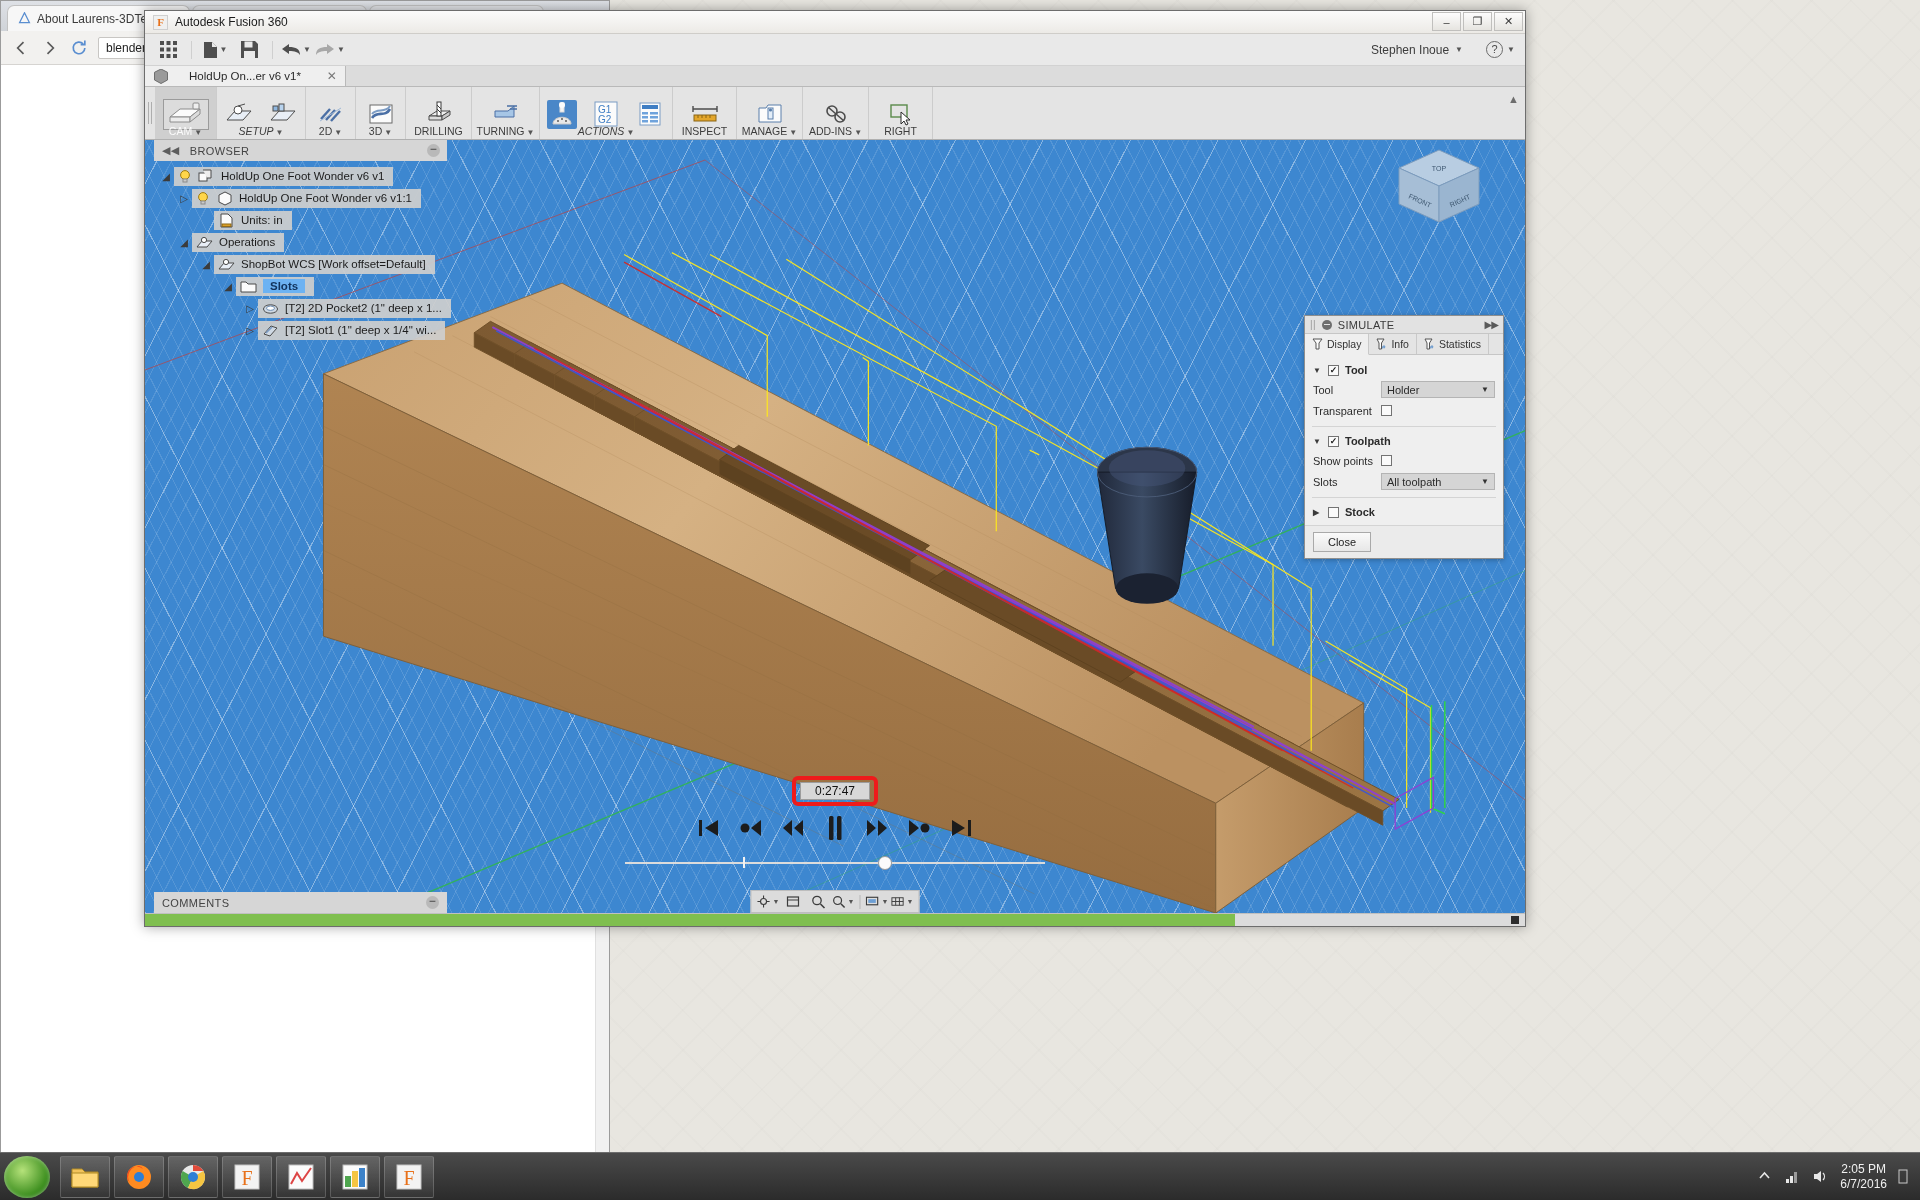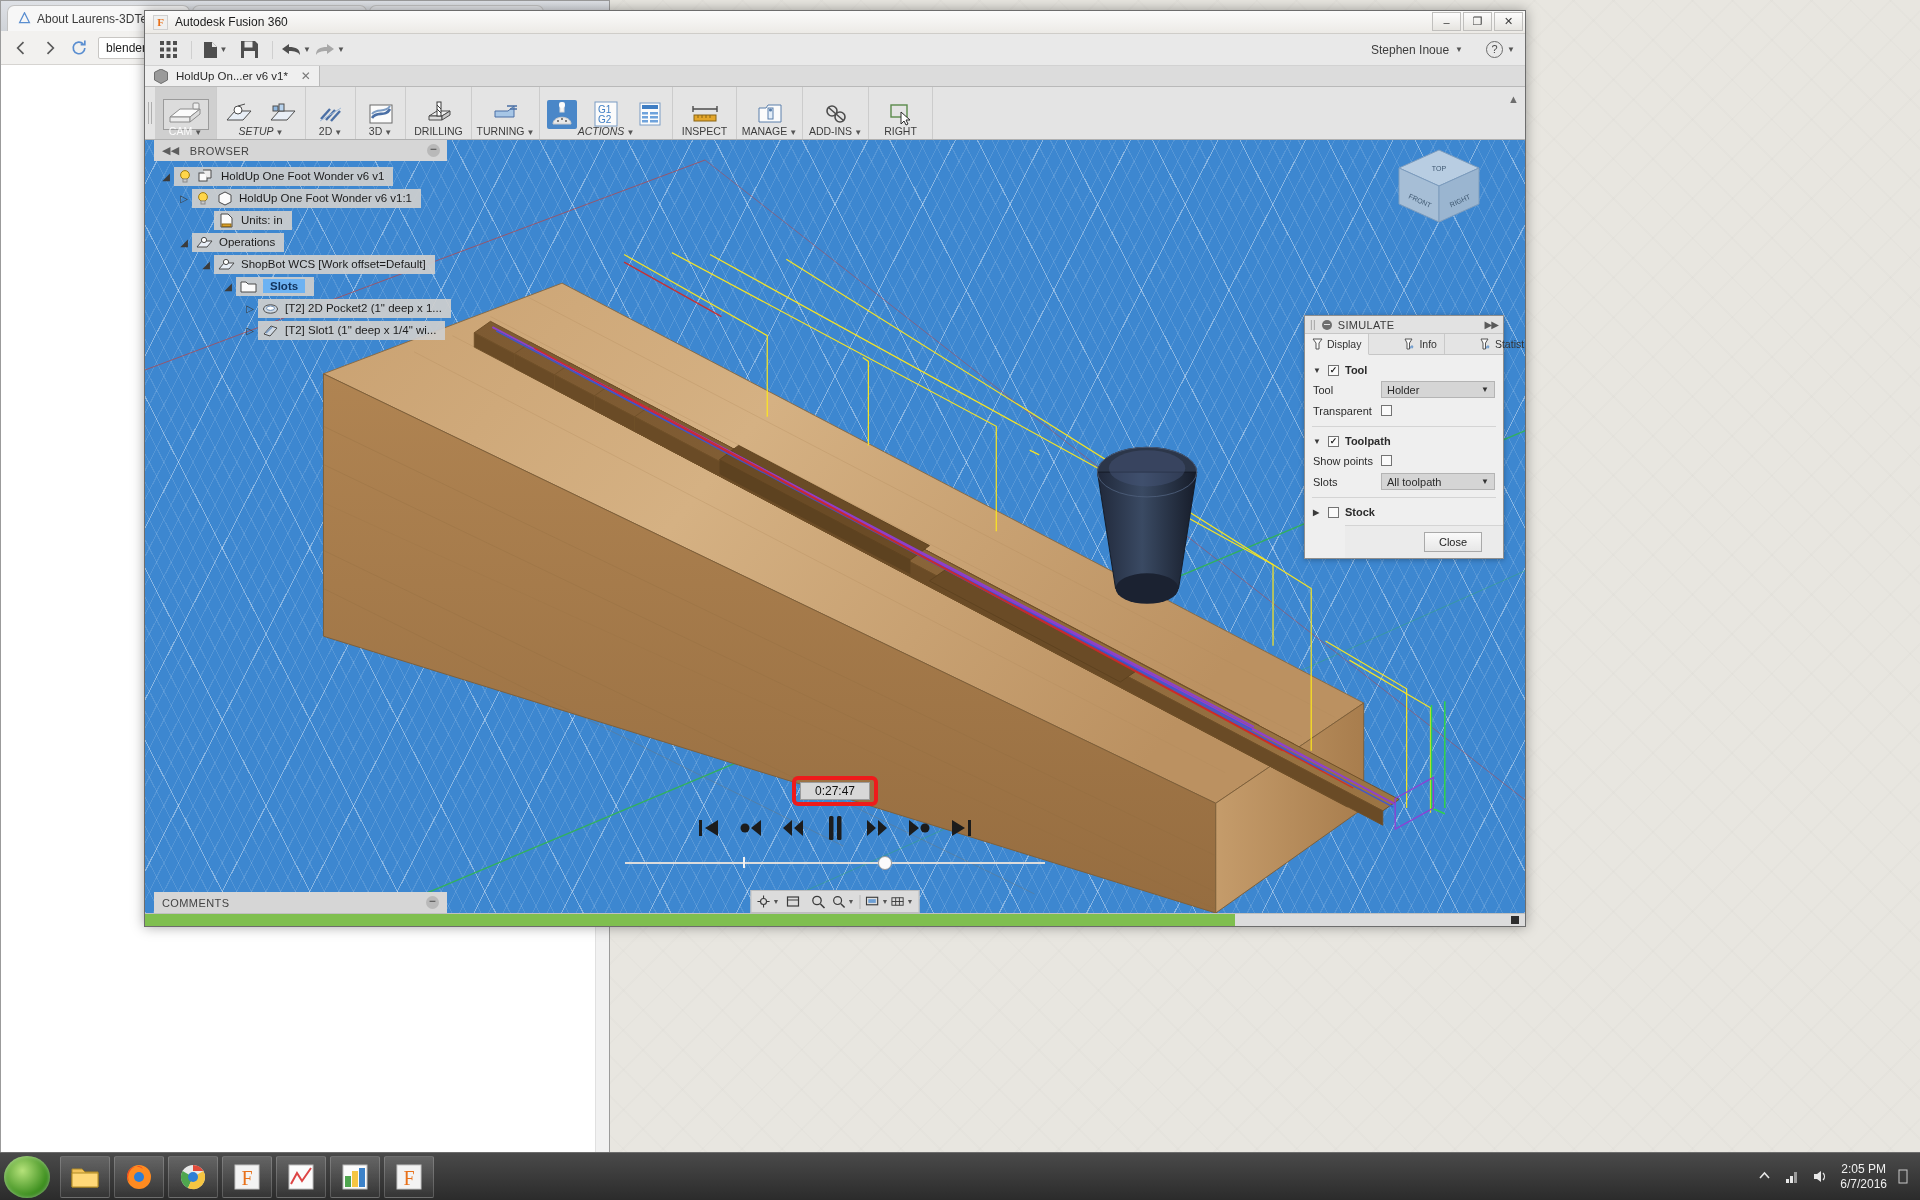--- a/index.html
+++ b/index.html
@@ -112,21 +112,21 @@
     width: 17px; height: 17px; border: 1.6px solid #6b6b6b; border-radius: 50%;
     font-size: 11px; color: #4a4a4a; text-align: center; line-height: 14px;
   }
 
   
   #f-doctabs {
     height: 21px; background: #dcdcdc; display: flex; align-items: stretch;
     border-bottom: 1px solid #b9b9b9;
   }
   #f-doctab {
-    background: #efefef; display: flex; align-items: center; gap: 8px;
+    background: #efefef; display: flex; align-items: center; gap: 21px;
     padding: 0 8px 0 9px; font-size: 11.5px; color: #2a2a2a;
     border-right: 1px solid #b9b9b9;
   }
   #doctab-x { color: #777; font-size: 12px; margin-left: 5px; }
 
   
   #f-ribbon {
     height: 53px; background: #e4e4e4; display: flex; align-items: stretch;
     border-bottom: 1px solid #b0b0b0; position: relative;
   }
@@ -205,21 +205,21 @@
   }
   #sim-title {
     height: 18px; background: #e2e2e2; border-bottom: 1px solid #c6c6c6;
     display: flex; align-items: center; gap: 6px; padding: 0 5px;
     letter-spacing: .3px; color: #3a3a3a;
   }
   .sim-dot { width: 10px; height: 10px; border-radius: 50%; background: #6e6e6e;
              display:flex;align-items:center;justify-content:center;}
   .sim-dot::after{content:'';width:6px;height:1.5px;background:#e2e2e2;}
   #sim-expand { margin-left: auto; color: #5a5a5a; font-size: 10px; letter-spacing: -1px;}
-  #sim-tabs { display: flex; height: 21px; border-bottom: 1px solid #c6c6c6; background:#e4e4e4;gap:28px;}
+  #sim-tabs { display: flex; height: 21px; border-bottom: 1px solid #c6c6c6; background:#e4e4e4;}
   .sim-tab {
     display: flex; align-items: center; gap: 4px; padding: 0 7px;
     border-right: 1px solid #c9c9c9; font-size: 10.5px; color: #333;
   }
   .sim-tab.active { background: #efefef; border-bottom: 1px solid #efefef; margin-bottom: -1px; }
   .tool-ico { width: 11px; height: 12px; flex: 0 0 11px; }
   #sim-body { padding: 6px 0 0 0; }
   .sim-sec {
     display: flex; align-items: center; gap: 6px; padding: 3px 8px; font-weight: bold;
   }
@@ -231,22 +231,22 @@
   }
   .sim-row { display: flex; align-items: center; padding: 3px 8px; height: 21px; }
   .sim-row .lbl { width: 68px; color: #2b2b2b; }
   .sim-sel {
     flex: 1; height: 17px; background: #d5d5d5; border: 1px solid #b4b4b4;
     display: flex; align-items: center; padding: 0 5px; position: relative;
   }
   .sim-sel .arw { position: absolute; right: 5px; font-size: 8px; color: #333; }
   .sim-hr { height: 1px; background: #d4d4d4; margin: 5px 7px; }
   #sim-foot {
-    border-top: 1px solid #d4d4d4; padding: 6px 21px; display: flex; justify-content: flex-end;
-    background: #ebebeb; margin-top: 4px; margin-left: 40px;
+    border-top: 1px solid #d4d4d4; padding: 6px 8px; display: flex; justify-content: flex-start;
+    background: #ebebeb; margin-top: 4px;
   }
   #sim-close {
     min-width: 58px; height: 20px; background: linear-gradient(#fafafa,#e7e7e7);
     border: 1px solid #a9a9a9; font-size: 11px; color: #222;
     display: flex; align-items: center; justify-content: center;
   }
 
   
   #pb { position: absolute; left: 50%; transform: translateX(-50%); bottom: 42px;
         width: 420px; text-align: center; }

